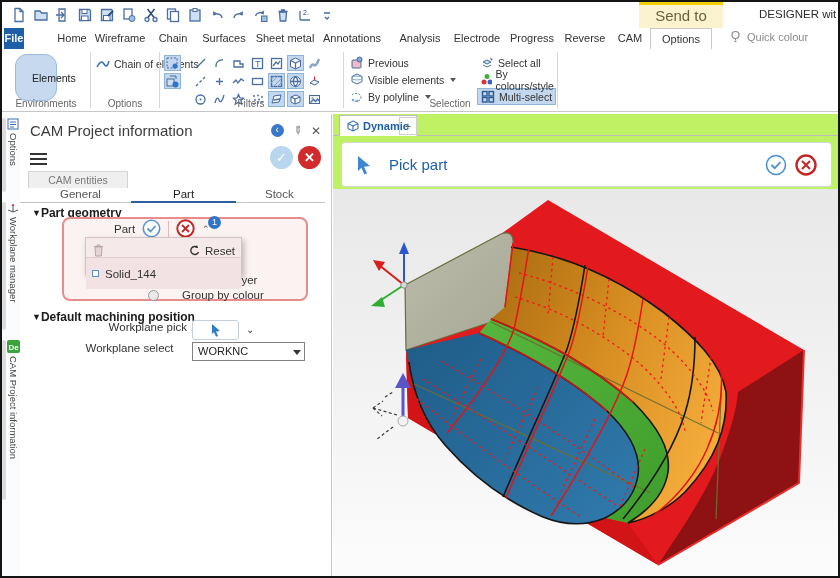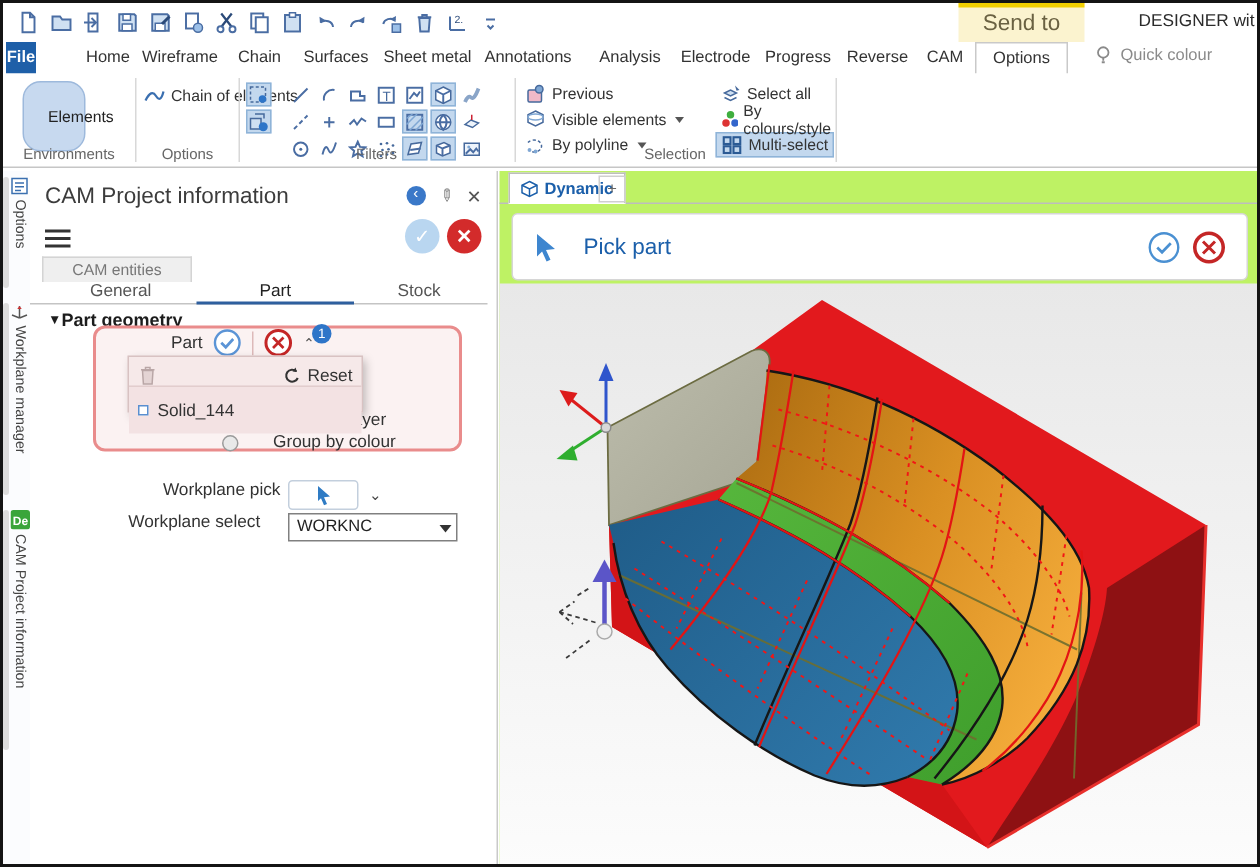--- a/index.html
+++ b/index.html
@@ -528,20 +528,21 @@
 
     <div class="radiorow" style="left:128px;top:160px">
       <span class="radio"></span>
       <span>Group by layer</span>
     </div>
     <div class="radiorow" style="left:128px;top:175px">
       <span class="radio"></span>
       <span>Group by colour</span>
     </div>
 
+    <div class="sechead" style="left:12px;top:196px"><span class="tri">▼</span><span>Default machining position</span></div>
 
     <div class="formrow" style="left:62px;top:207px;width:105px;text-align:right">Workplane pick</div>
     <div class="pickbtn">
       <svg width="12" height="14">
           <path d="M2 1l8 7-4 .5 2 4.5-2 .8-2-4.6L2 11z" fill="#2f7bc4"></path>
         </svg>
     </div>
     <div class="pickdd">⌄</div>
     <div class="formrow" style="left:52px;top:228px;width:115px;text-align:center">Workplane select</div>
     <div class="selectbox">

